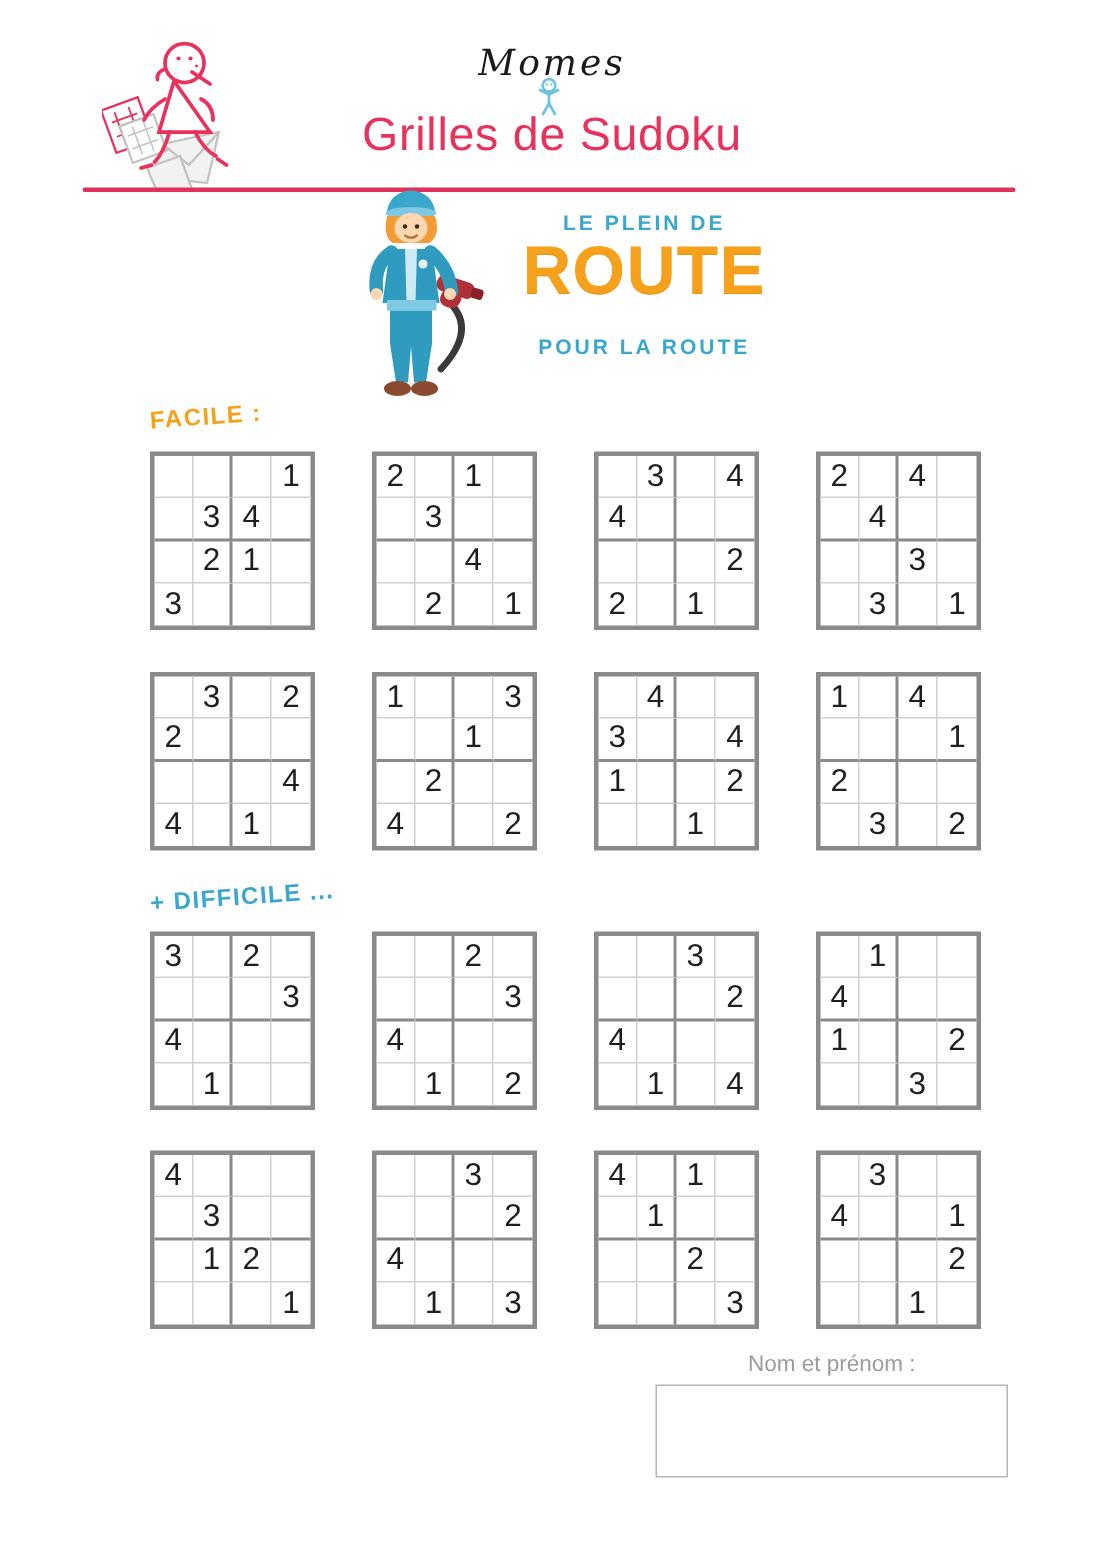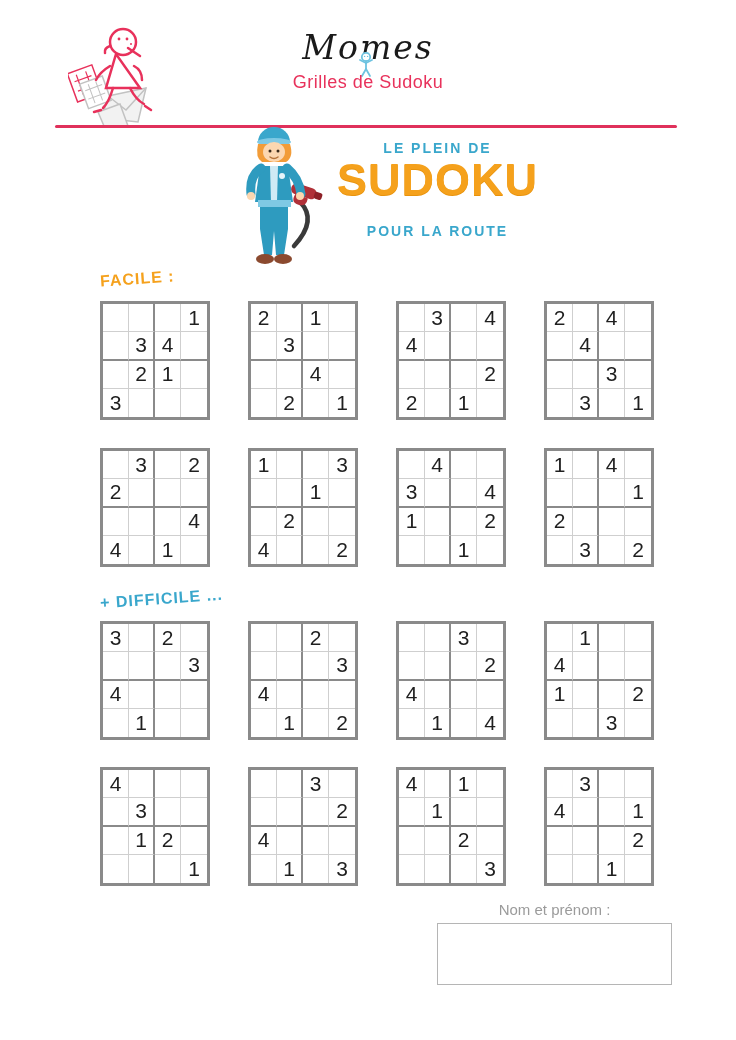--- a/index.html
+++ b/index.html
@@ -6,24 +6,24 @@
   html,body { background:#ffffff; }
   .page {
     position:relative; width:736px; height:1040px; background:#ffffff;
     font-family:"Liberation Sans", sans-serif; overflow:hidden;
   }
 
   
   .doodle-logo { position:absolute; left:68px; top:26px; width:100px; height:102px; }
   .brand { position:absolute; left:0; top:28px; width:736px; text-align:center;
            font-family:"DejaVu Serif", serif; font-style:italic;
-           font-size:33px; color:#1a1a1a; letter-spacing:2px; }
+           font-size:24px; color:#1a1a1a; letter-spacing:2px; }
   .brand-figure { position:absolute; left:356px; top:52px; width:20px; height:26px; }
   .page-title { position:absolute; left:0; top:72px; width:736px; text-align:center;
-                font-size:18px; color:#e8315b; letter-spacing:0.5px; }
+                font-size:31px; color:#e8315b; letter-spacing:0.5px; }
   .header-rule { position:absolute; left:55px; top:125px; width:622px; height:3px;
                  background:#e0315b; border-radius:2px; }
 
   
   .banner { position:absolute; left:232px; top:124px; width:290px; height:148px; display:flex; }
   .banner-char { width:105px; height:148px; flex:none; }
   .banner-text { flex:1; text-align:center; padding-top:16px;
                  font-weight:800; }
   .banner-line1 { color:#3aa7cc; font-size:14px; letter-spacing:2px; }
   .banner-line2 { color:#f5a11c; font-size:45px; letter-spacing:1px; line-height:1.05;
@@ -146,21 +146,21 @@
 
       <rect x="26" y="76" width="33" height="7" fill="#7fc9e4"></rect>
 
       <path d="M28 83 h28 v22 l-4 26 h-8 l-2 -24 l-2 24 h-8 l-4 -26 z" fill="#2e9bbf"></path>
 
       <ellipse cx="33" cy="135" rx="9" ry="5" fill="#8b4a2f"></ellipse>
       <ellipse cx="51" cy="135" rx="9" ry="5" fill="#8b4a2f"></ellipse>
     </svg>
     <div class="banner-text">
       <div class="banner-line1">LE PLEIN DE</div>
-      <div class="banner-line2">SUDOKU</div>
+      <div class="banner-line2">ROUTE</div>
       <div class="banner-line3">POUR LA ROUTE</div>
     </div>
   </div>
 
   <div class="section section-facile">
     <span class="section-label">FACILE :</span>
     <div class="grids">
         <div class="sgrid">
           <div class="cell r0 c0"></div>
           <div class="cell r0 c1"></div>

